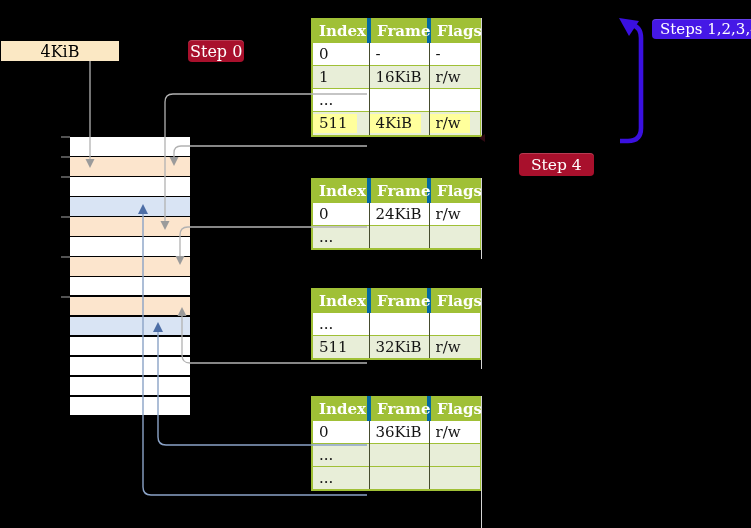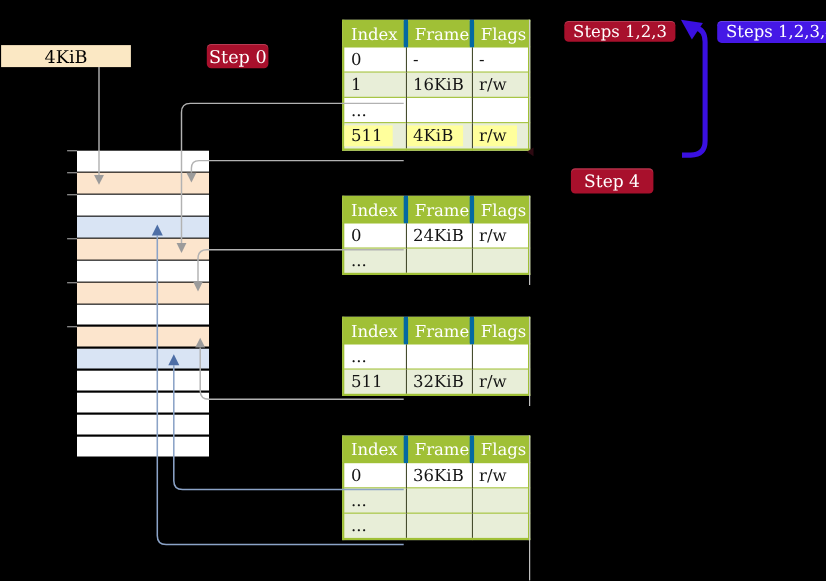--- a/index.html
+++ b/index.html
@@ -4,21 +4,21 @@
 <style>
   *{margin:0;padding:0;box-sizing:border-box}
   html,body{background:#000}
   body{width:751px;height:528px;font-family:"DejaVu Serif","Liberation Serif",serif}
   #stage{position:absolute;left:0;top:0;width:751px;height:528px;background:#000;overflow:hidden}
 
   
   .ptable{position:absolute;left:311px;width:169px;border-collapse:collapse;table-layout:fixed;
           background:#fff;border:2px solid var(--table-green,#a0c036);z-index:2}
   .ptable col.c-index{width:57px}.ptable col.c-frame{width:60px}.ptable col.c-flags{width:52px}
-  .ptable th{background:var(--table-green,#a0c036);color:#fff;font-weight:normal;font-size:15px;
+  .ptable th{background:var(--table-green,#a0c036);color:#fff;font-weight:bold;font-size:15px;
              text-align:left;height:21px;padding:2px 0 2px 6px;border-bottom:1px solid var(--table-green,#a0c036)}
   .ptable th+th{border-left:4px solid #0369a1}
   .ptable td{font-size:15px;color:#141414;height:21px;padding:2px 0 2px 6px;vertical-align:middle}
   .ptable td+td{border-left:1px solid #464c2e}
   .ptable tbody tr+tr td{border-top:1px solid var(--table-green,#a0c036)}
   .ptable tr.shade td{background:var(--table-row-tint,#e8eed8)}
   #table1{top:18px}#table2{top:178px}#table3{top:288px}#table4{top:396px}
   .hl{background:var(--highlight-yellow,#ffff9c);display:inline-block;margin-left:-6px;padding:0 9px 1px 6px}
 
   
@@ -252,17 +252,16 @@
     </g>
 
     <g>
       <path class="bigblue" d="M 620 141 H 628 Q 641 141 641 128 V 38 Q 641 27 632 25"></path>
       <polygon class="bigblue-head" points="619,18 639,21 629,36"></polygon>
     </g>
   </svg>
 
   <div id="frame-label">4KiB</div>
   <div class="badge red" id="badge-step0">Step 0</div>
-  <div class="badge red" id="badge-steps123">Steps 1,2,3</div>
   <div class="badge blue" id="badge-steps1234">Steps 1,2,3,4</div>
   <div class="badge red" id="badge-step4">Step 4</div>
 
 </div>
 
 </body></html>

